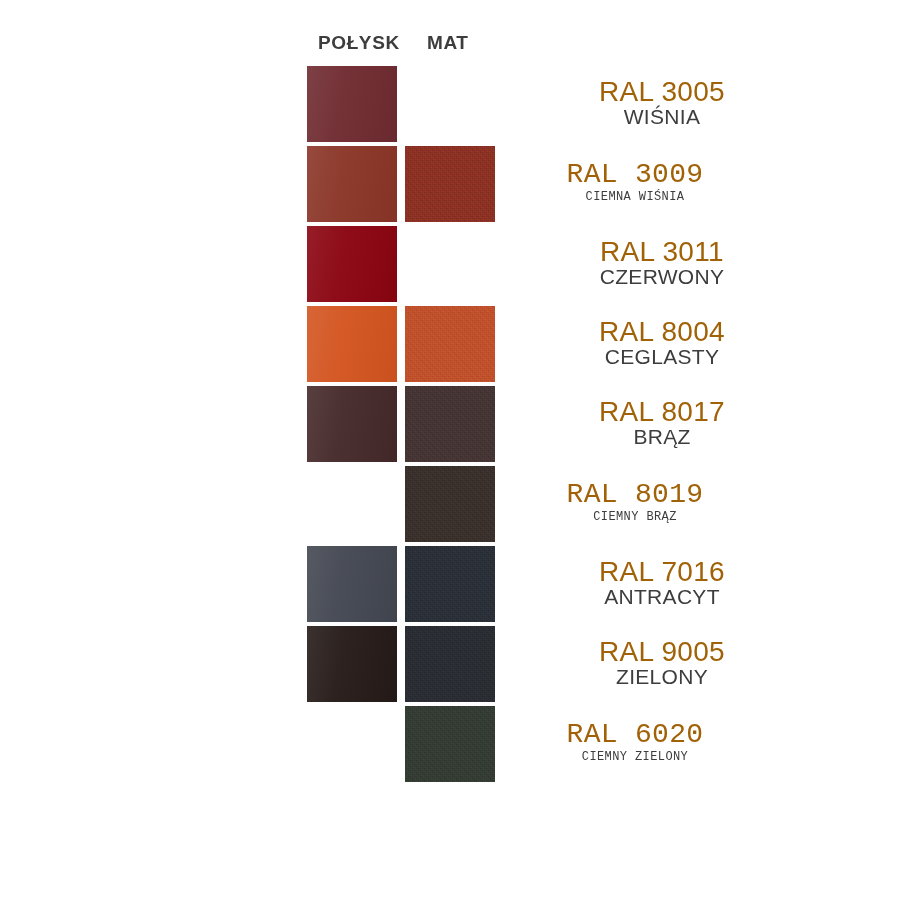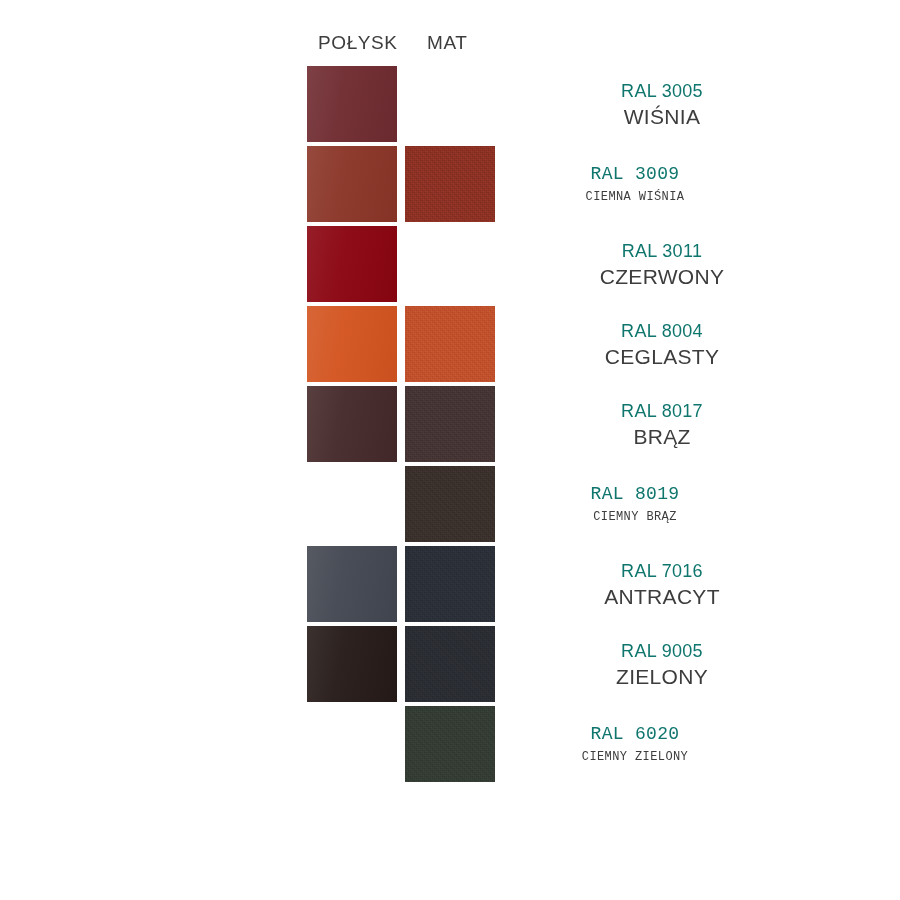--- a/index.html
+++ b/index.html
@@ -30,21 +30,21 @@
     left: 0;
     width: 900px;
     height: 30px;
   }
   .col-head {
     position: absolute;
     font-size: 19px;
     letter-spacing: 0.6px;
     color: #3d3d3d;
     white-space: nowrap;
-    font-weight: 400;
+    font-weight: 700;
   }
   .col-head.gloss { left: 318px; }
   .col-head.matt  { left: 427px; }
 
   
   #rows {
     position: absolute;
     top: 64px;
     left: 0;
     width: 900px;
@@ -104,23 +104,23 @@
     top: 0;
     width: 330px;
     height: 80px;
     display: flex;
     flex-direction: column;
     align-items: center;
     justify-content: center;
     text-align: center;
   }
   .ral-code {
-    font-size: 18px;
+    font-size: 28px;
     line-height: 25px;
-    color: #0f766e;
+    color: #a16207;
     letter-spacing: 0.3px;
     white-space: nowrap;
   }
   .ral-name {
     font-size: 21px;
     line-height: 25px;
     color: #3d3d3d;
     letter-spacing: 0.3px;
     white-space: nowrap;
   }

